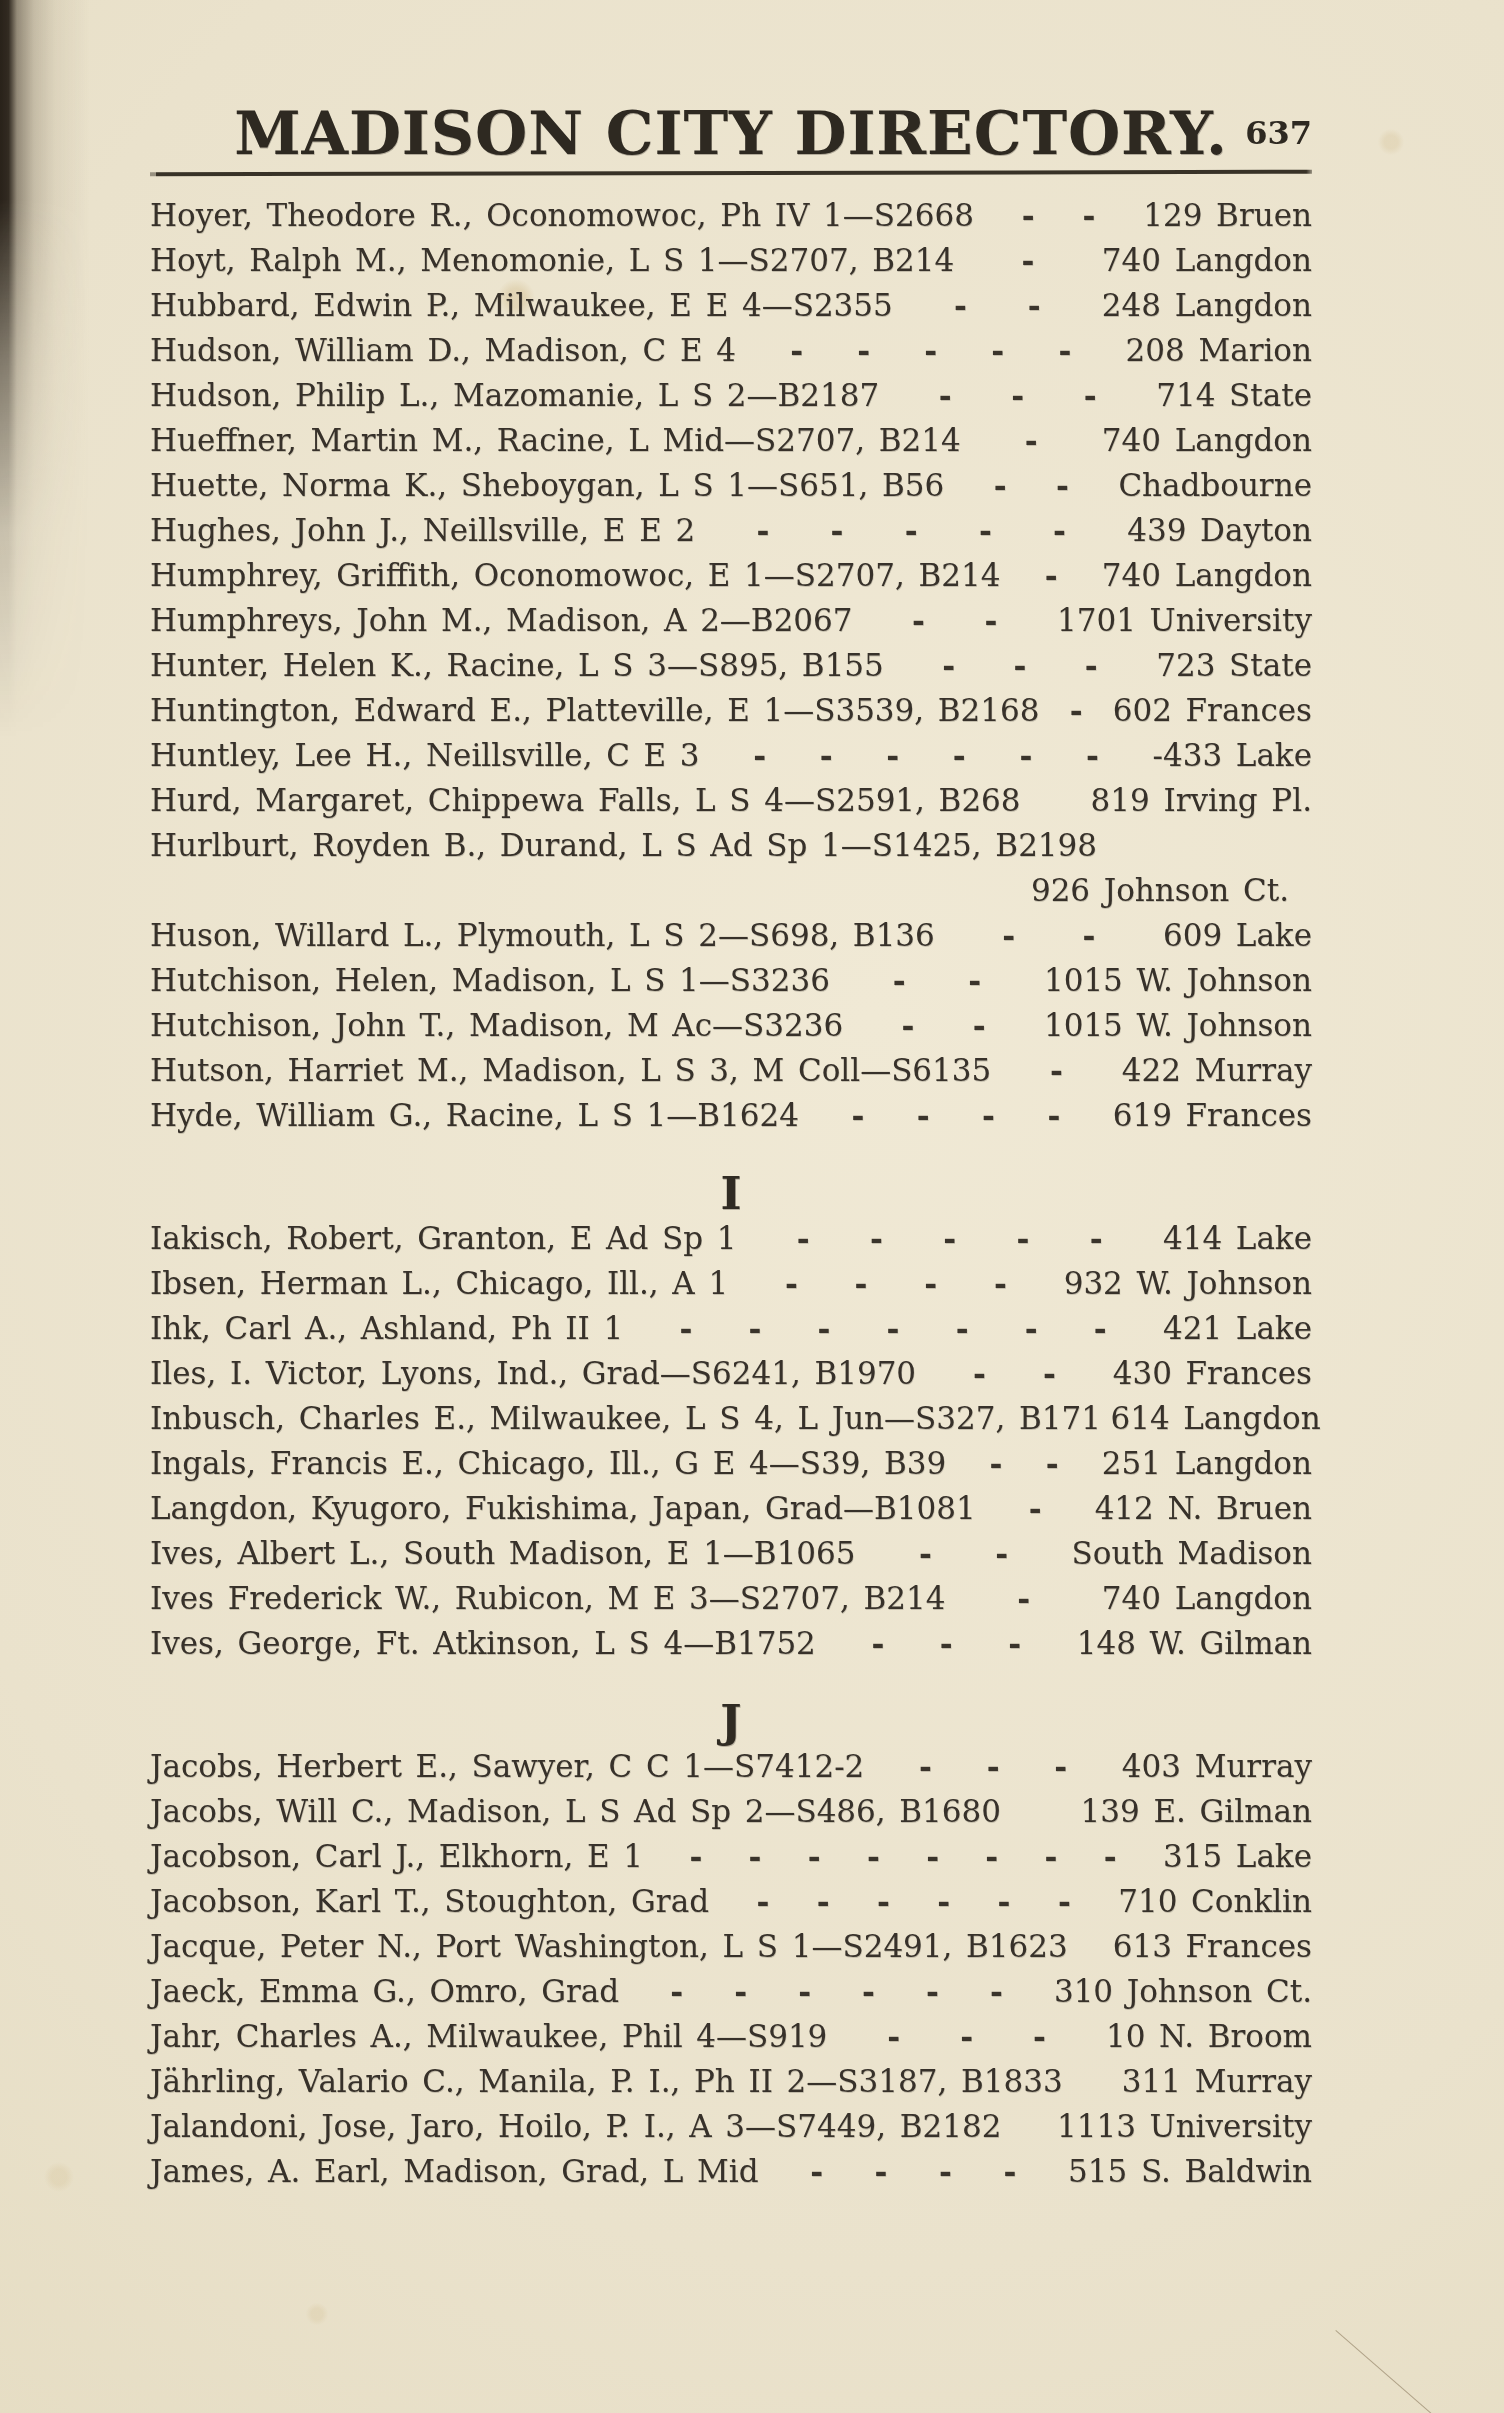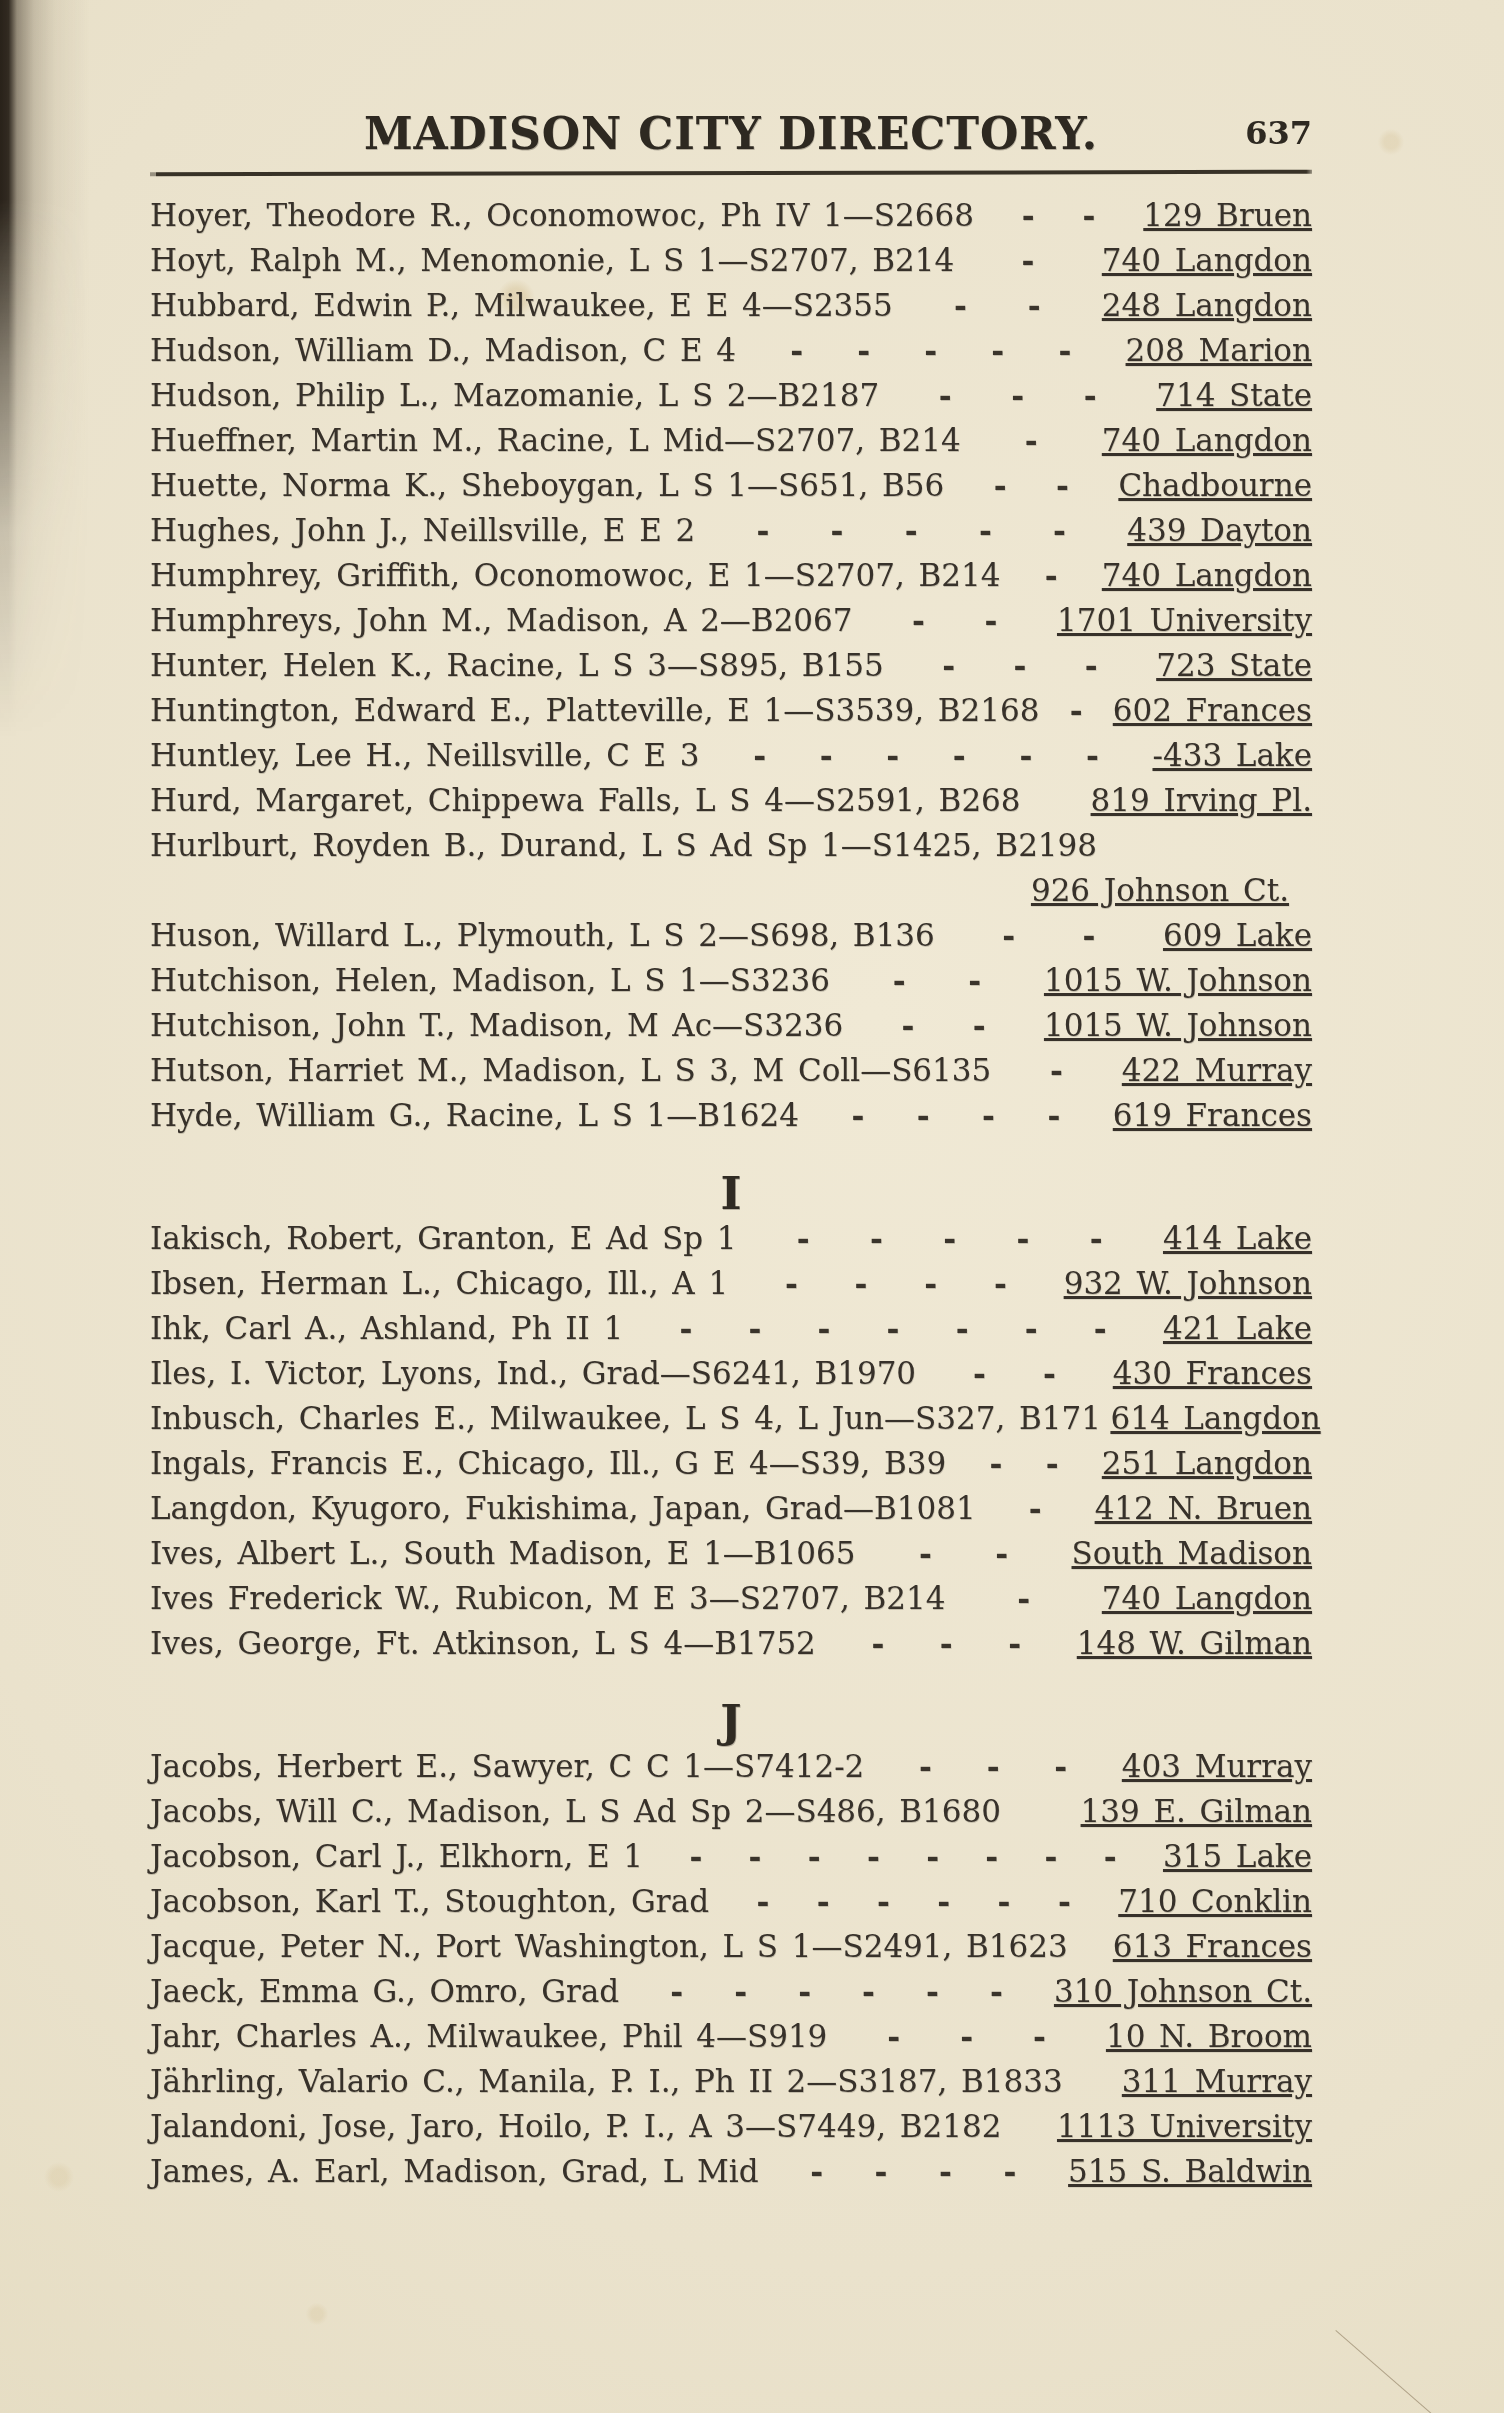--- a/index.html
+++ b/index.html
@@ -28,40 +28,40 @@
             mask-image:linear-gradient(to bottom,#000 0 199px,rgba(0,0,0,0.55) 360px,rgba(0,0,0,0.18) 530px,transparent 738px);
   }
   .crease{
     position:absolute;left:1336px;top:2330px;width:189px;height:0.9px;
     background:rgba(130,112,82,0.55);
     transform:rotate(41deg);transform-origin:left top;pointer-events:none;
   }
   .content{position:absolute;left:150px;top:106px;width:1162px;}
   .page-header{position:relative;}
   .page-title{
-    text-align:center;font-size:44px;line-height:55px;font-weight:bold;
+    text-align:center;font-size:60px;line-height:55px;font-weight:bold;
     letter-spacing:0.9px;color:#2e2921;
     text-shadow:0.6px 0.6px 0 rgba(46,41,33,0.30);
   }
   .page-number{
     position:absolute;right:0;top:0;font-size:32px;line-height:55px;
     font-weight:bold;color:#2e2921;
   }
   .rule{margin-top:9.5px;height:3.8px;background:linear-gradient(to right,#38322776 0 5.7px,#383227 5.7px calc(100% - 5.7px),#38322776 100%);transform:rotate(-0.12deg);}
   .entries-block{margin-top:19px;font-size:31px;}
   .row{
     display:flex;align-items:baseline;justify-content:space-between;
     height:45px;line-height:45px;white-space:nowrap;
     word-spacing:3.8px;
     text-shadow:0.5px 0.5px 0 rgba(55,49,42,0.22);
   }
   .entry-text{flex:0 0 auto;}
   .leaders{flex:1 1 0;min-width:9.5px;display:flex;justify-content:space-evenly;align-items:baseline;overflow:hidden;}
   .dash{font-weight:bold;color:#3a342b;}
-  .entry-address{flex:0 0 auto;text-align:left;text-decoration:underline;}
+  .entry-address{flex:0 0 auto;text-align:left;}
   .row.continuation{justify-content:flex-end;padding-right:23px;}
   .section-header{
     text-align:center;font-size:45px;line-height:45px;font-weight:bold;
     margin-top:33px;color:#302b23;
     text-shadow:0.6px 0.6px 0 rgba(46,41,33,0.28);
   }
 </style>
 </head>
 <body>
 

